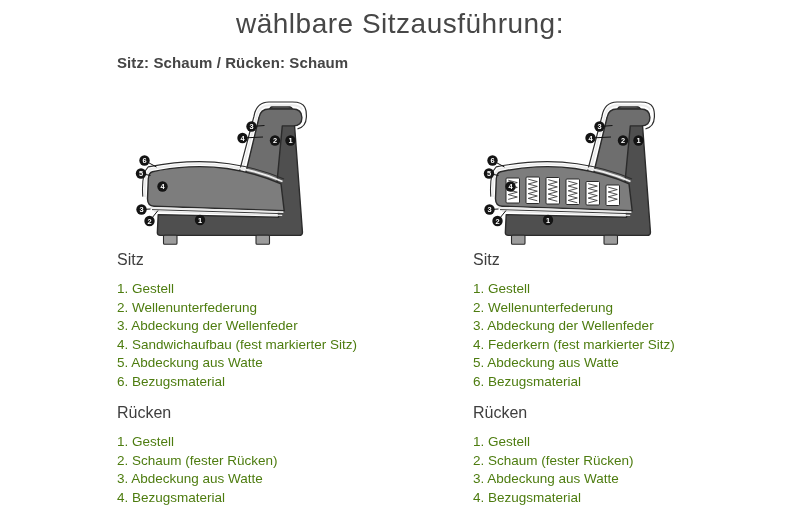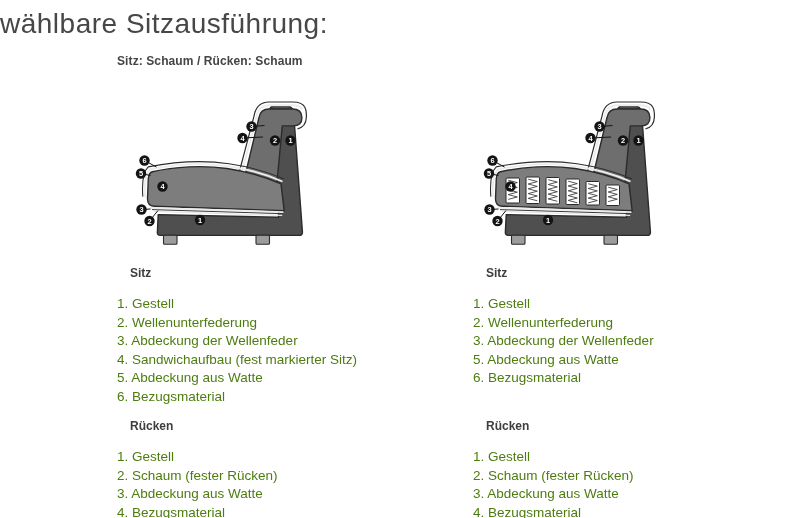--- a/index.html
+++ b/index.html
@@ -1,37 +1,37 @@
 <!DOCTYPE html>
 <html lang="de"><head>
 <meta charset="utf-8">
 <style>
   html,body{margin:0;padding:0}
   body{
     width:800px;height:518px;background:#ffffff;position:relative;overflow:hidden;
     font-family:"Liberation Sans",sans-serif;
   }
   .title{
-    position:absolute;top:8px;left:0;right:0;margin:0;
+    position:absolute;top:8px;left:0;right:0;margin:0;text-align:center;
     font-size:28px;font-weight:300;color:#474747;letter-spacing:.5px;
   }
   .col{position:absolute;top:54px;width:330px;height:460px}
   #col0{left:117px}
   #col1{left:473px}
   .col-heading{
-    position:absolute;top:0;left:0;font-size:12px;font-weight:bold;color:#454545;
+    position:absolute;top:0;left:0;font-size:15px;font-weight:bold;color:#454545;
     white-space:nowrap;letter-spacing:.1px;
   }
   .diagram{position:absolute;top:44px;width:190px;height:150px}
   #col0 .diagram{left:13px}
   #col1 .diagram{left:5px}
   .sec{position:absolute;left:0}
   .sec-sitz{top:197px}
   .sec-ruecken{top:350px}
-  .sec-heading{font-size:12px;font-weight:bold;color:#3e3e3e;line-height:18px;margin:13px}
+  .sec-heading{font-size:16px;font-weight:normal;color:#3e3e3e;line-height:18px;margin:0}
   ul.items{list-style:none;margin:11px 0 0 0;padding:0}
   ul.items li{font-size:13.5px;line-height:18.5px;color:#4d7c0f;white-space:nowrap}
 </style>
 </head>
 <body>
 
 <h1 class="title">wählbare Sitzausführung:</h1>
 
 <div class="col" id="col0">
   <div class="col-heading">Sitz: Schaum / Rücken: Schaum</div>
@@ -149,20 +149,21 @@
       <text x="19.5" y="125.6" fill="#ffffff" font-size="7.4" font-weight="bold" text-anchor="middle" font-family="&quot;Liberation Sans&quot;,sans-serif">2</text>
       <circle cx="70" cy="122" r="5.2" fill="#141414"></circle>
       <text x="70" y="124.6" fill="#ffffff" font-size="7.4" font-weight="bold" text-anchor="middle" font-family="&quot;Liberation Sans&quot;,sans-serif">1</text>
     </svg>
   <div class="sec sec-sitz">
     <h2 class="sec-heading">Sitz</h2>
     <ul class="items">
         <li>1. Gestell</li>
         <li>2. Wellenunterfederung</li>
         <li>3. Abdeckung der Wellenfeder</li>
+        <li>4. Federkern (fest markierter Sitz)</li>
         <li>5. Abdeckung aus Watte</li>
         <li>6. Bezugsmaterial</li>
       </ul>
   </div>
   <div class="sec sec-ruecken">
     <h2 class="sec-heading">Rücken</h2>
     <ul class="items">
         <li>1. Gestell</li>
         <li>2. Schaum (fester Rücken)</li>
         <li>3. Abdeckung aus Watte</li>

